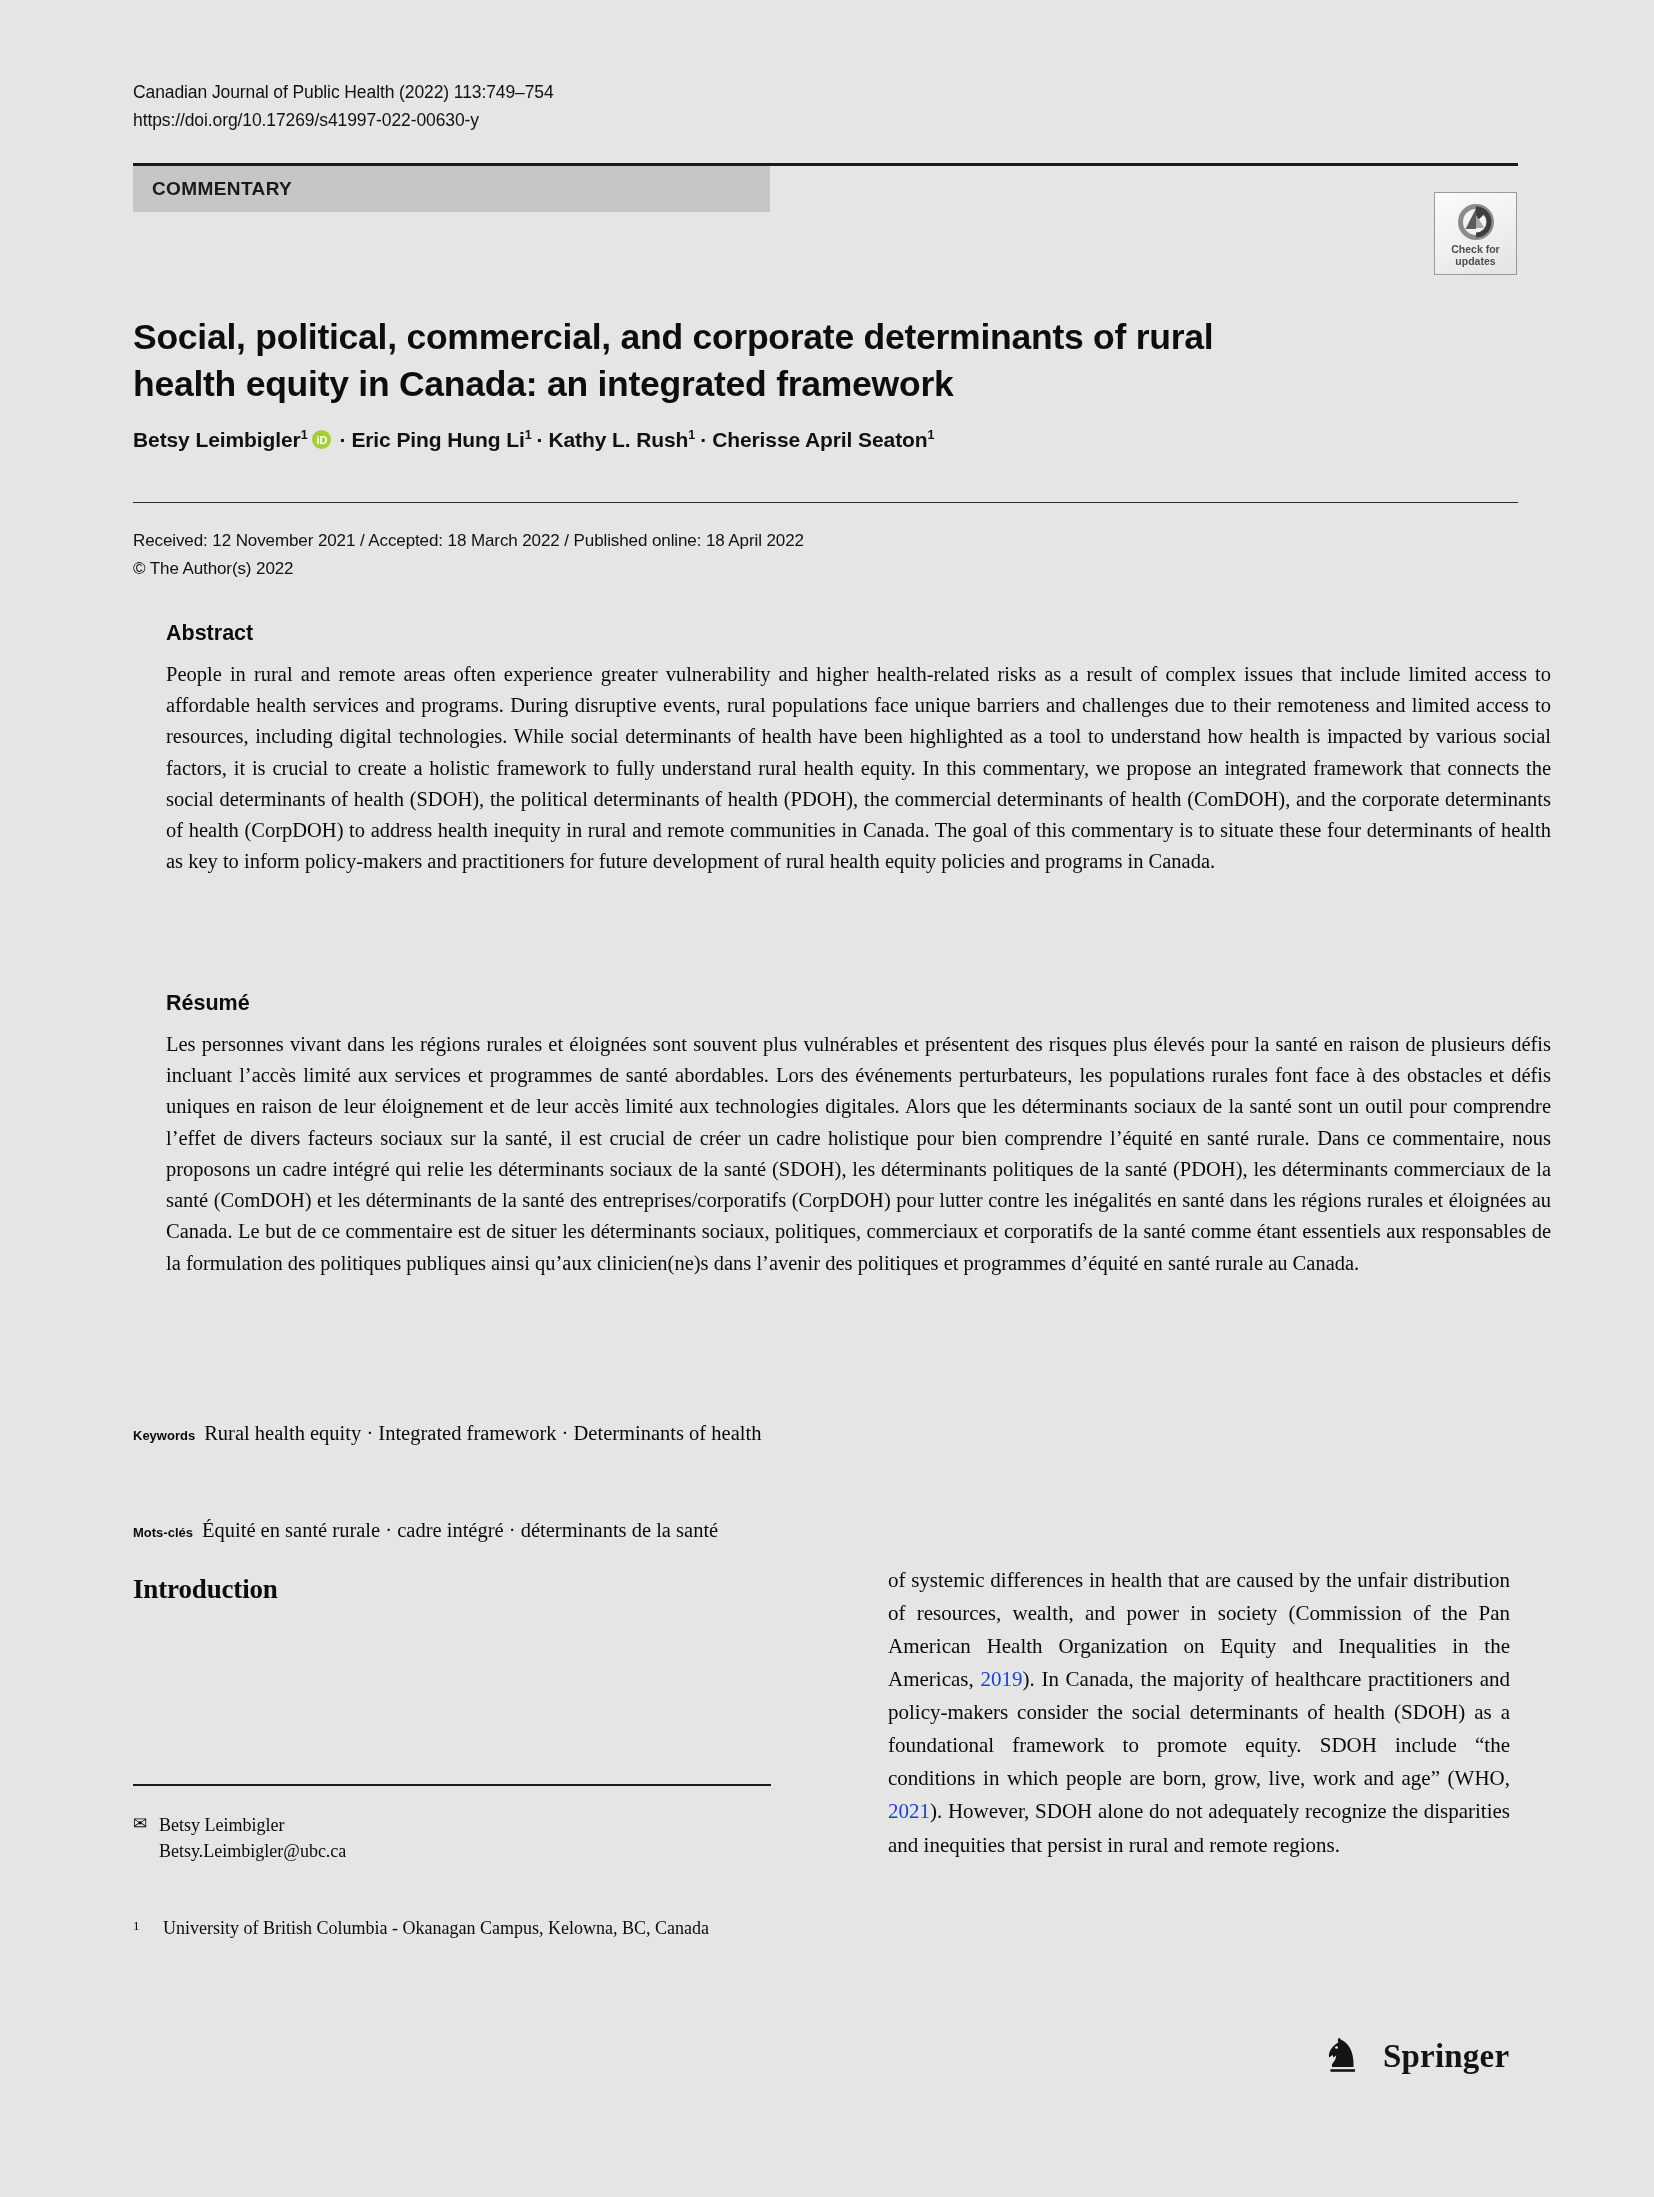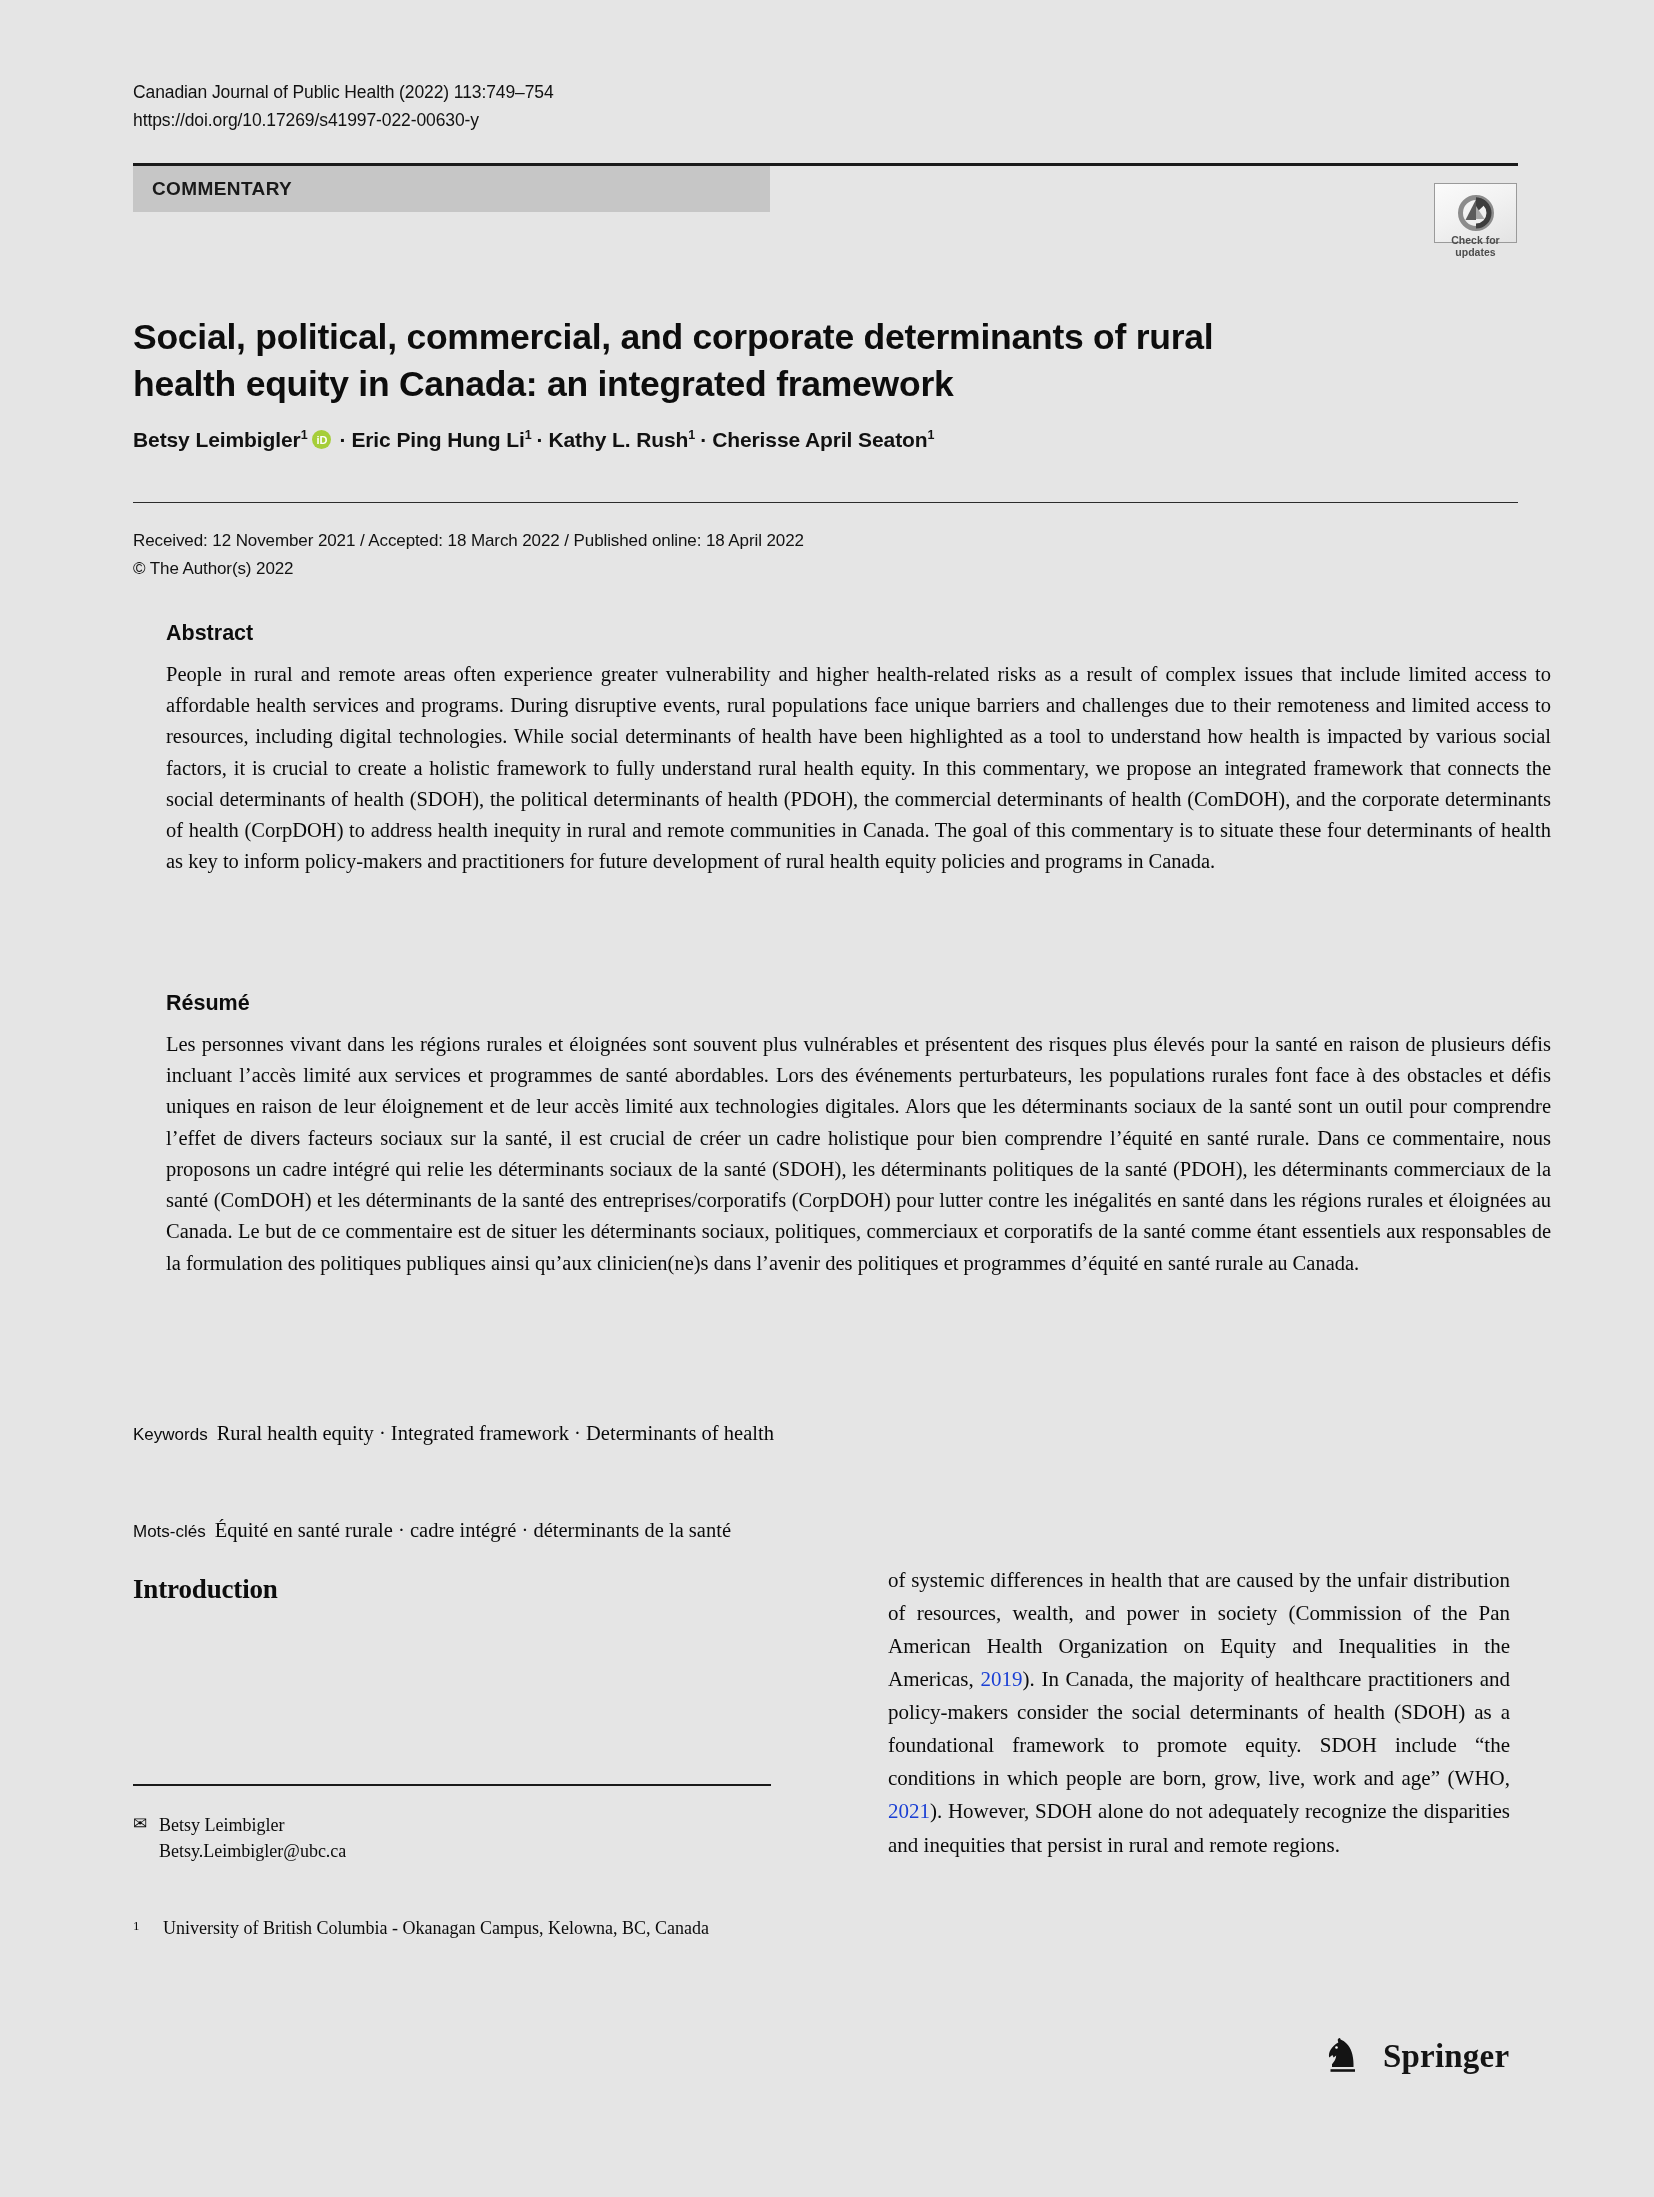--- a/index.html
+++ b/index.html
@@ -63,23 +63,23 @@
     font-size: 19px;
     font-weight: 600;
     letter-spacing: 0.4px;
     color: #1a1a1a;
   }
 
   
   .crossmark {
     position: absolute;
     left: 1434px;
-    top: 183px;
+    top: 192px;
     width: 83px;
-    height: 60px;
+    height: 83px;
     border: 1.5px solid #9a9a9a;
     background: linear-gradient(155deg, #fbfbfb 0%, #f2f2f2 45%, #e3e3e3 100%);
     box-sizing: border-box;
   }
   .crossmark-mark {
     position: absolute;
     left: 50%;
     top: 9px;
     transform: translateX(-50%);
     width: 40px;
@@ -204,22 +204,22 @@
     left: 133px;
     width: 1385px;
     font-family: "Liberation Serif", serif;
     font-size: 20.5px;
     color: #0a0a0a;
   }
   #keywords-block { top: 1422px; }
   #motscles-block { top: 1487px; margin-top: 32px; }
   .kw-label {
     font-family: "Liberation Sans", sans-serif;
-    font-weight: normal;
-    font-size: 17px;
+    font-weight: bold;
+    font-size: 13px;
     margin-right: 9px;
   }
 
   
   .col {
     position: absolute;
     width: 638px;
     font-family: "Liberation Serif", serif;
     font-size: 21px;
     line-height: 1.575;

